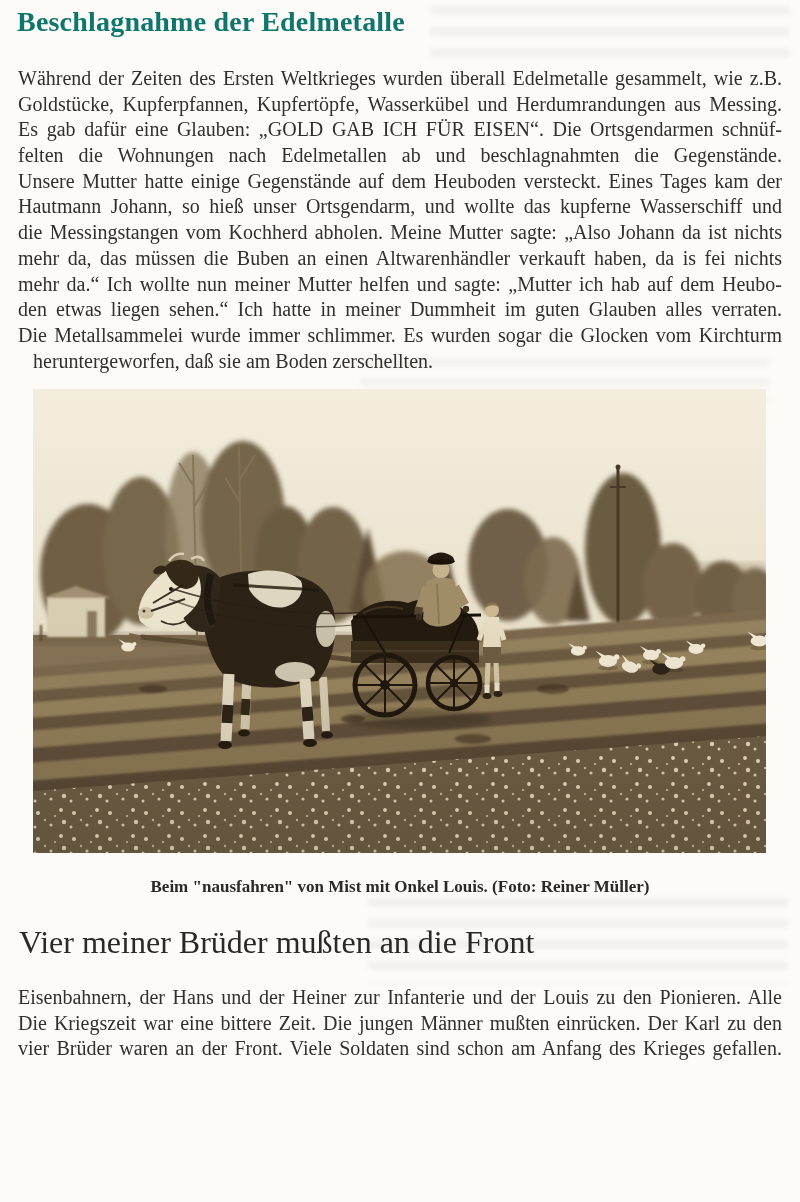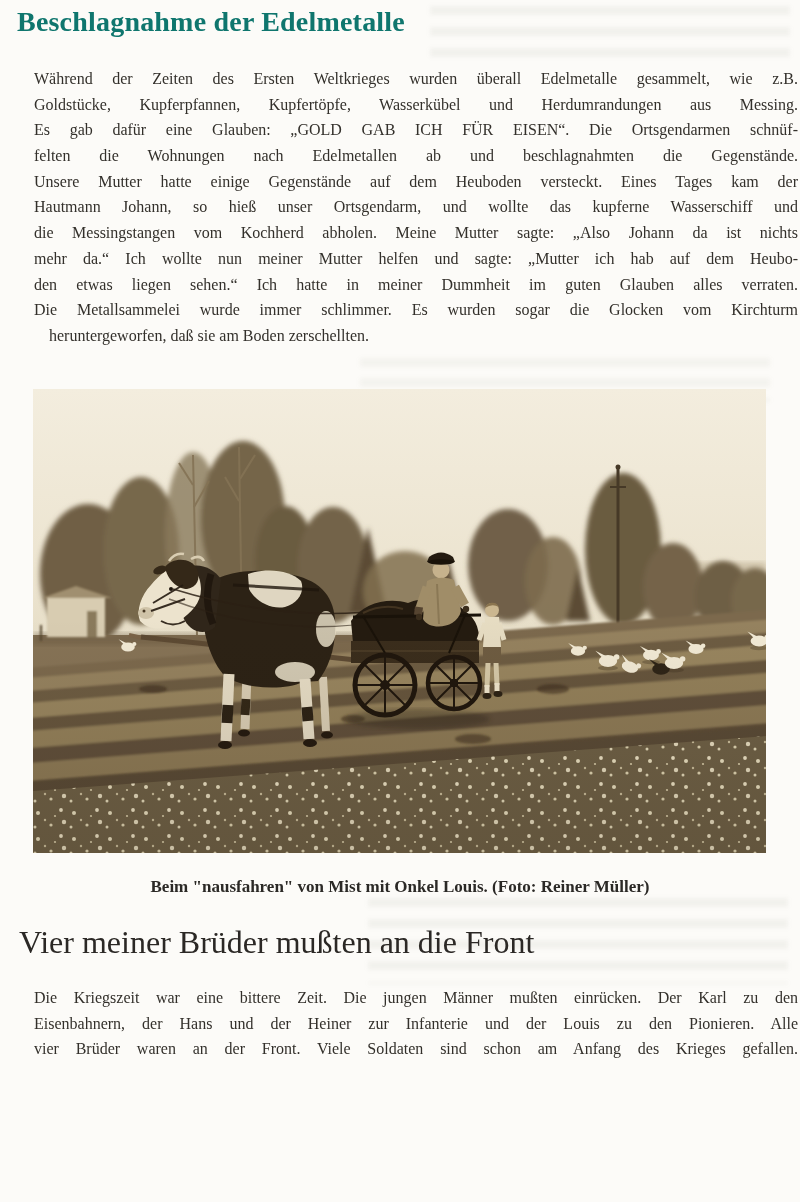--- a/index.html
+++ b/index.html
@@ -9,21 +9,21 @@
     position:relative;
     overflow:hidden;
     font-family:"Liberation Serif","DejaVu Serif",serif;
     color:#2e2b27;
   }
   .page{position:absolute;inset:0;}
   .h1{
     position:absolute;left:17px;top:6px;
     font-size:28px;font-weight:700;letter-spacing:.2px;color:#0f766e;
   }
-  .para{position:absolute;left:34px;width:764px;font-size:16px;color:#33302b;}
+  .para{position:absolute;left:18px;width:764px;font-size:20px;color:#33302b;}
   .tl{
     height:25.7px;line-height:25.7px;
     text-align:justify;text-align-last:justify;
     white-space:nowrap;overflow:visible;
   }
   .tl.last{text-align-last:left;margin-left:15px;}
   .para1{top:66px;}
   .para2{top:985px;}
   .figure{position:absolute;left:33px;top:389px;width:733px;height:464px;}
   .figure svg{display:block;width:733px;height:464px;}
@@ -62,20 +62,21 @@
   <div class="h1">Beschlagnahme der Edelmetalle</div>
 
   <div class="para para1">
     <div class="tl">Während der Zeiten des Ersten Weltkrieges wurden überall Edelmetalle gesammelt, wie z.B.</div>
     <div class="tl">Goldstücke, Kupferpfannen, Kupfertöpfe, Wasserkübel und Herdumrandungen aus Messing.</div>
     <div class="tl">Es gab dafür eine Glauben: „GOLD GAB ICH FÜR EISEN“. Die Ortsgendarmen schnüf-</div>
     <div class="tl">felten die Wohnungen nach Edelmetallen ab und beschlagnahmten die Gegenstände.</div>
     <div class="tl">Unsere Mutter hatte einige Gegenstände auf dem Heuboden versteckt. Eines Tages kam der</div>
     <div class="tl">Hautmann Johann, so hieß unser Ortsgendarm, und wollte das kupferne Wasserschiff und</div>
     <div class="tl">die Messingstangen vom Kochherd abholen. Meine Mutter sagte: „Also Johann da ist nichts</div>
+    <div class="tl">mehr da, das müssen die Buben an einen Altwarenhändler verkauft haben, da is fei nichts</div>
     <div class="tl">mehr da.“ Ich wollte nun meiner Mutter helfen und sagte: „Mutter ich hab auf dem Heubo-</div>
     <div class="tl">den etwas liegen sehen.“ Ich hatte in meiner Dummheit im guten Glauben alles verraten.</div>
     <div class="tl">Die Metallsammelei wurde immer schlimmer. Es wurden sogar die Glocken vom Kirchturm</div>
     <div class="tl last">heruntergeworfen, daß sie am Boden zerschellten.</div>
   </div>
 
   <div class="figure">
     <svg viewBox="0 0 733 464" role="img" aria-label="Sepia photograph: a spotted ox pulls a manure cart across a plowed field; a man in a flat cap stands at the cart, a small boy beside it, white chickens to the right, trees, a shed and a telegraph pole in the background.">
       <defs>
         <linearGradient id="sky" x1="0" y1="0" x2="0" y2="1">
@@ -322,20 +323,20 @@
 
       <rect x="0" y="230" width="733" height="234" fill="url(#vign)"></rect>
     </svg>
   </div>
 
   <div class="caption">Beim "nausfahren" von Mist mit Onkel Louis. (Foto: Reiner Müller)</div>
 
   <div class="h2">Vier meiner Brüder mußten an die Front</div>
 
   <div class="para para2">
+    <div class="tl">Eisenbahnern, der Hans und der Heiner zur Infanterie und der Louis zu den Pionieren. Alle</div>
     <div class="tl">Die Kriegszeit war eine bittere Zeit. Die jungen Männer mußten einrücken. Der Karl zu den</div>
-    <div class="tl">Eisenbahnern, der Hans und der Heiner zur Infanterie und der Louis zu den Pionieren. Alle</div>
     <div class="tl">vier Brüder waren an der Front. Viele Soldaten sind schon am Anfang des Krieges gefallen.</div>
   </div>
 
   <div class="pagenum">903</div>
 
 </div>
 
 </body></html>

